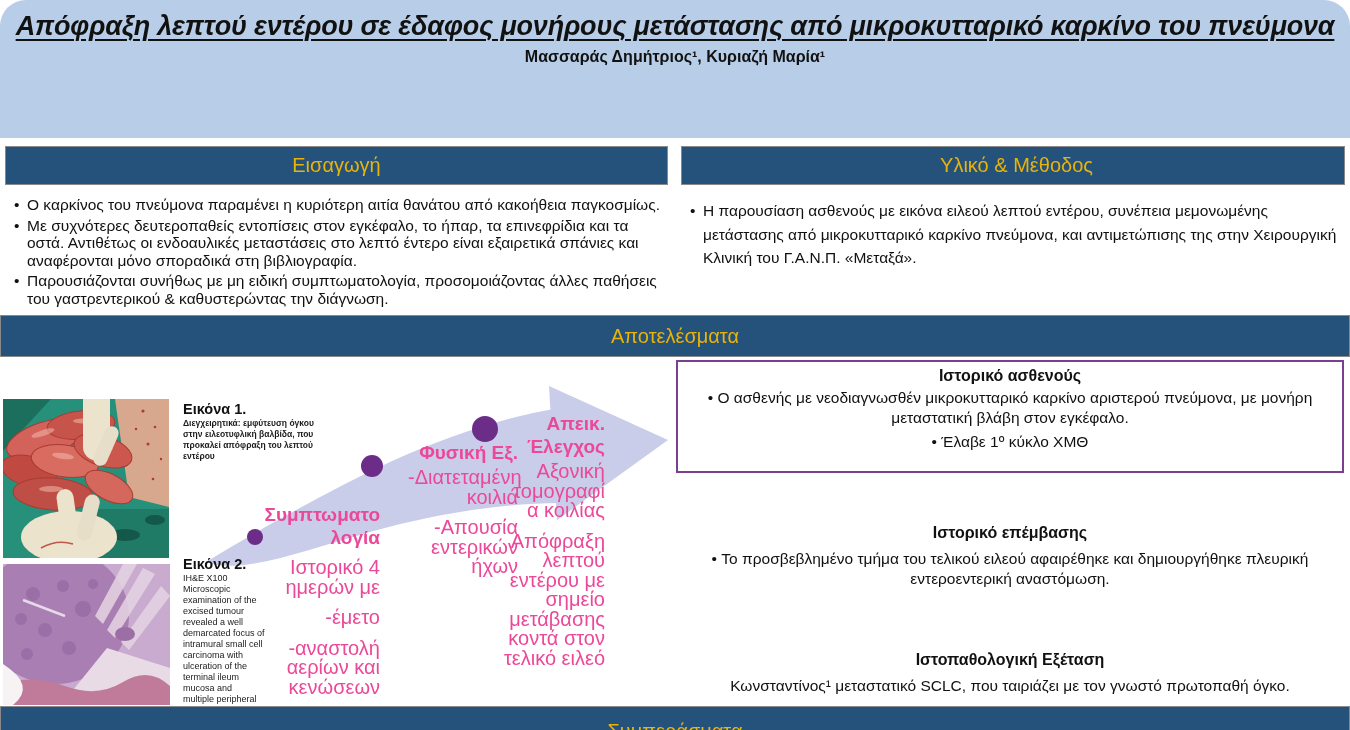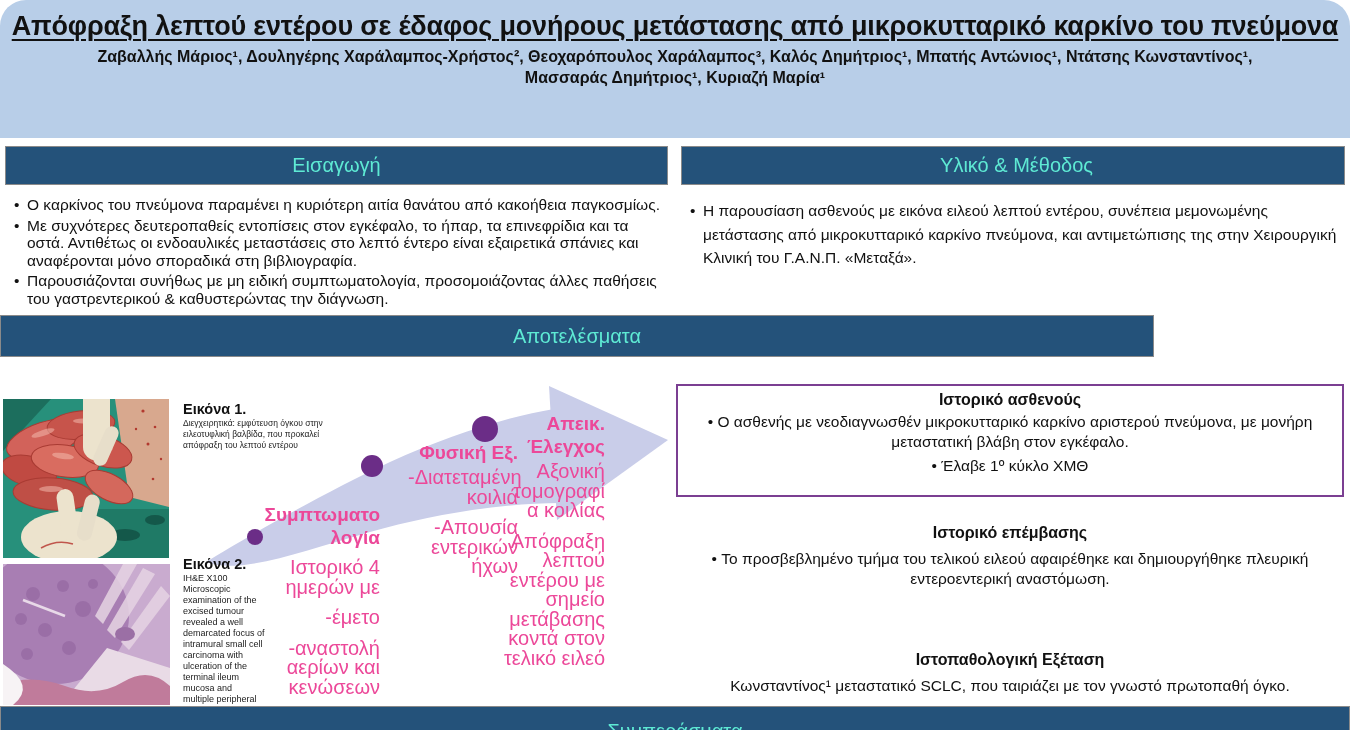--- a/index.html
+++ b/index.html
@@ -18,73 +18,72 @@
     font-family:"Liberation Sans","DejaVu Sans",sans-serif;
   }
   
   .top-band{
     position:absolute;left:0;top:0;width:1350px;height:138px;
     background:var(--page-bg);border-radius:26px 26px 0 0;
   }
   .poster-title{
     position:absolute;left:0;top:11px;width:100%;text-align:center;
     font-size:27px;font-weight:700;letter-spacing:-0.2px;
-    text-decoration:underline;text-underline-offset:4px;text-decoration-thickness:2px;
+    text-decoration:underline;text-underline-offset:4px;text-decoration-thickness:2px;font-style:italic;
   }
   .authors{position:absolute;left:0;top:46px;width:100%;text-align:center;
     font-size:16px;font-weight:700;line-height:21px;}
   
   .bar{
     position:absolute;background:var(--banner);border:1px solid var(--banner-border);
-    color:#5eead4;font-size:20px;display:flex;align-items:center;justify-content:center;
+    color:#eab308;font-size:20px;display:flex;align-items:center;justify-content:center;
     z-index:6;
   }
   .bar-intro{left:5px;top:146px;width:663px;height:39px;}
   .bar-methods{left:681px;top:146px;width:664px;height:39px;padding-left:7px;}
-  .bar-results{left:0;top:315px;width:1154px;height:42px;}
+  .bar-results{left:0;top:315px;width:1350px;height:42px;}
   .bar-conclusions{left:0;top:706px;width:1350px;height:46px;align-items:flex-start;padding-top:13px;}
   
   .intro-body{position:absolute;left:7px;top:196px;width:658px;font-size:15.5px;line-height:17.5px;}
   .methods-body{position:absolute;left:683px;top:199px;width:660px;font-size:15.5px;line-height:23.5px;}
   .bul{display:flex;margin-bottom:3px;}
   .bul .bmark{flex:0 0 20px;text-align:left;padding-left:7px;}
   
   .fig-img{position:absolute;z-index:2;display:block;}
   .fig1{left:3px;top:399px;}
   .fig2{left:3px;top:564px;}
   .cap{position:absolute;z-index:3;margin-left:7px;}
   .cap1{left:176px;top:401px;width:145px;}
   .cap2{left:176px;top:556px;width:82px;}
   .cap .cap-label{font-size:14.5px;font-weight:700;margin-bottom:1px;}
-  .cap1 .cap-text{font-size:8.5px;font-weight:400;line-height:11px;color:#1b1b1b;}
+  .cap1 .cap-text{font-size:8.5px;font-weight:700;line-height:11px;color:#1b1b1b;}
   .cap2 .cap-text{font-size:9px;line-height:11px;color:#1b1b1b;}
   .arrow-svg{position:absolute;left:185px;top:372px;z-index:1;}
   .tl-col{position:absolute;z-index:4;color:#ec4899;text-align:right;}
   .tl-head{font-size:19px;font-weight:700;line-height:23px;margin-bottom:4px;}
   .tl-item{font-size:20px;line-height:19.5px;margin-bottom:11px;}
   .tl1{left:264px;top:503px;width:116px;}
   .tl2{left:408px;top:441px;width:110px;}
   .tl3{left:503px;top:412px;width:102px;}
   .tl1 .tl-head{margin-bottom:9px;}
   
   .r-col{position:absolute;left:676px;width:668px;text-align:center;z-index:2;}
   .r-head{font-size:16px;font-weight:700;margin-bottom:7px;}
   .r-p{font-size:15.5px;line-height:19.5px;margin-bottom:5px;}
-  .pt-box{top:384px;height:113px;border:2px solid var(--box-border);background:#ffffff;padding-top:5px;}
+  .pt-box{top:360px;height:113px;border:2px solid var(--box-border);background:#ffffff;padding-top:5px;}
   .pt-box .r-head{margin-bottom:3px;}
   .op-sec{top:524px;}
   .hp-sec{top:651px;}
 </style>
 </head>
 <body>
 
 <div class="top-band">
   <h1 class="poster-title">Απόφραξη λεπτού εντέρου σε έδαφος μονήρους μετάστασης από μικροκυτταρικό καρκίνο του πνεύμονα</h1>
   <div class="authors">
-    <div>Ζαβαλλής Μάριος¹, Δουληγέρης Χαράλαμπος-Χρήστος², Θεοχαρόπουλος Χαράλαμπος³, Καλός Δημήτριος¹, Μπατής Αντώνιος¹, Ντάτσης Κωνσταντίνος¹,</div>
     <div>Μασσαράς Δημήτριος¹, Κυριαζή Μαρία¹</div>
   </div>
 </div>
 
 <div class="bar bar-intro">
   <span>Εισαγωγή</span>
 </div>
 <div class="bar bar-methods">
   <span>Υλικό &amp; Μέθοδος</span>
 </div>

